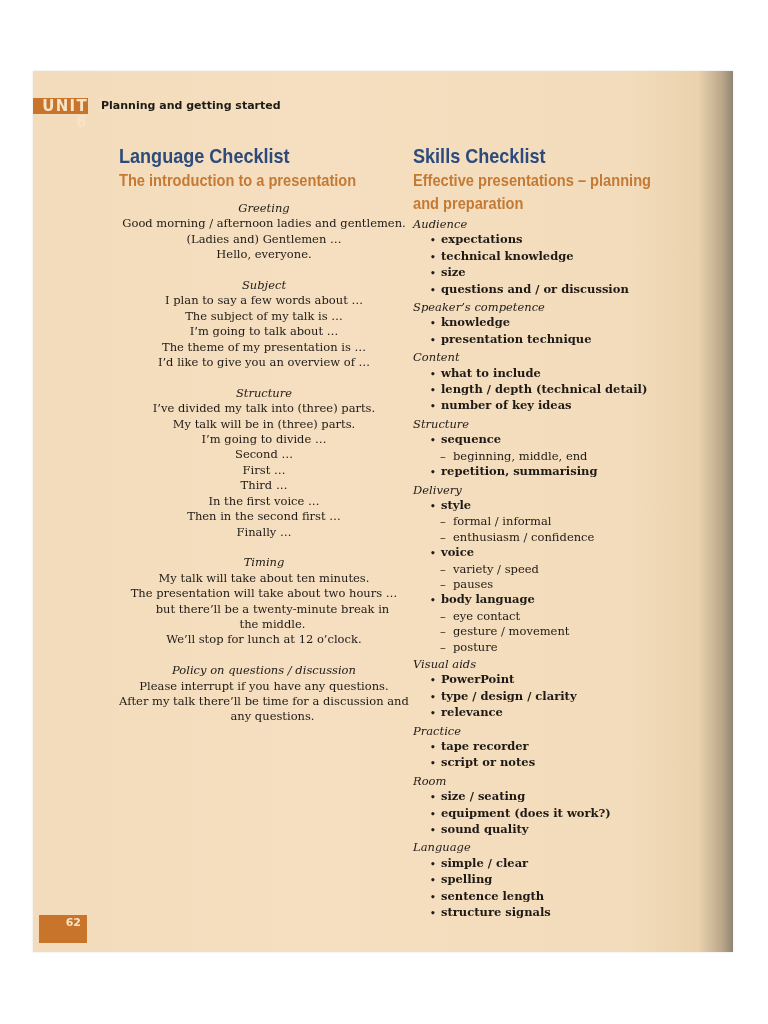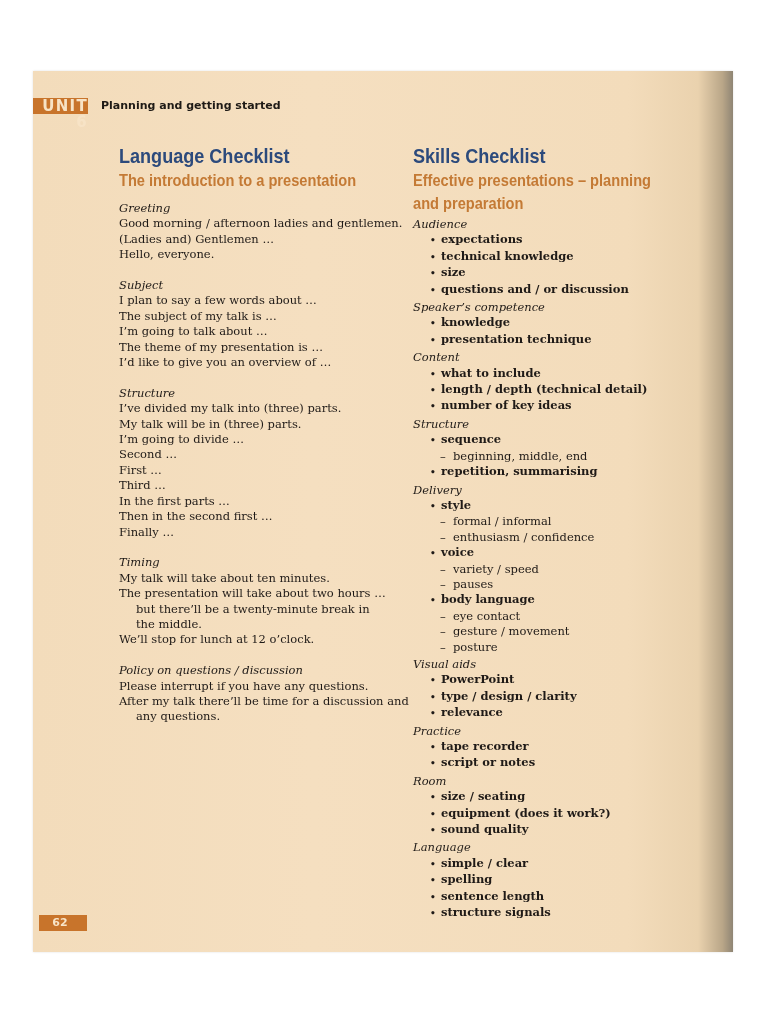--- a/index.html
+++ b/index.html
@@ -28,34 +28,34 @@
   .h1 {
     font-family:"Liberation Sans", sans-serif; font-weight:bold; font-size:21px;
     color:#2c4a7c; transform:scaleX(0.86); transform-origin:left; white-space:nowrap;
     line-height:26px; height:26px;
   }
   .h2 {
     font-family:"Liberation Sans", sans-serif; font-weight:bold; font-size:17px;
     color:#c47a35; transform:scaleX(0.86); transform-origin:left; white-space:nowrap;
     line-height:23px;
   }
-  .left .body-block { margin-top:9px; }
+  .left .body-block { margin-top:9px;text-align:center; }
   .sec-label { font-style:italic; font-size:11.5px; line-height:15.4px; }
   .line { font-size:11.5px; line-height:15.4px; white-space:nowrap; }
   .line.indent { padding-left:17px; }
   .gap { height:15.4px; }
   .right .sec-label { margin-top:2px; }
   .bullet { font-size:11.5px; line-height:15.4px; padding-left:17px; white-space:nowrap;font-weight:bold; }
   .bullet::before { content:"\2022"; display:inline-block; width:11px; font-size:9px; }
   .sub { font-size:11.5px; line-height:15.4px; padding-left:27px; white-space:nowrap; }
   .sub::before { content:"\2013"; display:inline-block; width:13px; }
   .page-num {
-    position:absolute; left:6px; top:844px; width:48px; height:16px; background:#c8742b;
+    position:absolute; left:6px; top:844px; width:48px; height:28px; background:#c8742b;
     color:#f8e5c9; font-family:"DejaVu Sans", sans-serif; font-weight:bold; font-size:11px;
-    line-height:16px; text-align:center; padding-right:6px; box-sizing:border-box;
+    line-height:16px; text-align:right; padding-right:6px; box-sizing:border-box;
   }
 </style>
 </head>
 <body>
 
 <div class="page">
 
   <div class="unit-badge">UNIT 6</div>
   <div class="unit-title">Planning and getting started</div>
 
@@ -79,21 +79,21 @@
       <div class="line">I’d like to give you an overview of …</div>
       <div class="gap"></div>
 
       <div class="sec-label">Structure</div>
       <div class="line">I’ve divided my talk into (three) parts.</div>
       <div class="line">My talk will be in (three) parts.</div>
       <div class="line">I’m going to divide …</div>
       <div class="line">Second …</div>
       <div class="line">First …</div>
       <div class="line">Third …</div>
-      <div class="line">In the first parts …</div>
+      <div class="line">In the first voice …</div>
       <div class="line">Then in the second first …</div>
       <div class="line">Finally …</div>
       <div class="gap"></div>
 
       <div class="sec-label">Timing</div>
       <div class="line">My talk will take about ten minutes.</div>
       <div class="line">The presentation will take about two hours …</div>
       <div class="line indent">but there’ll be a twenty-minute break in</div>
       <div class="line indent">the middle.</div>
       <div class="line">We’ll stop for lunch at 12 o’clock.</div>

